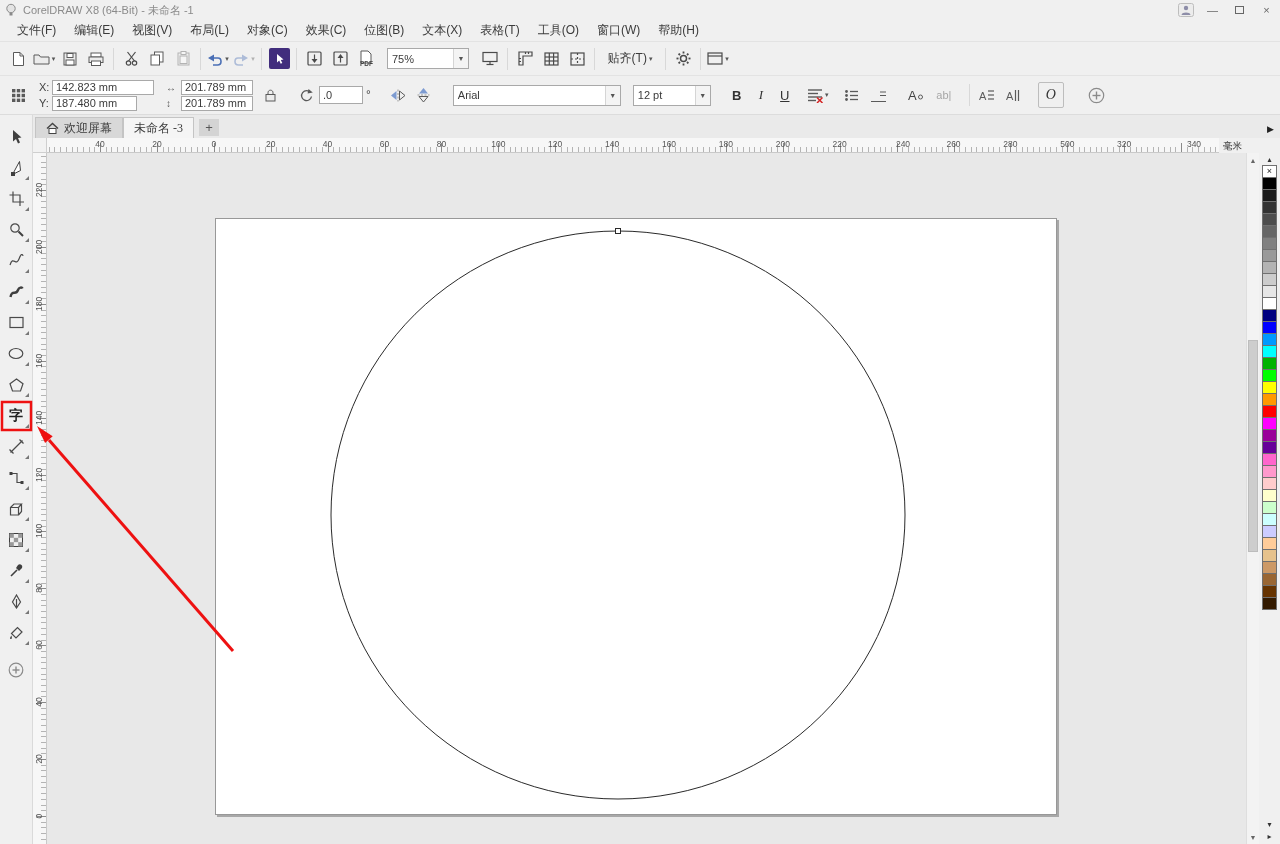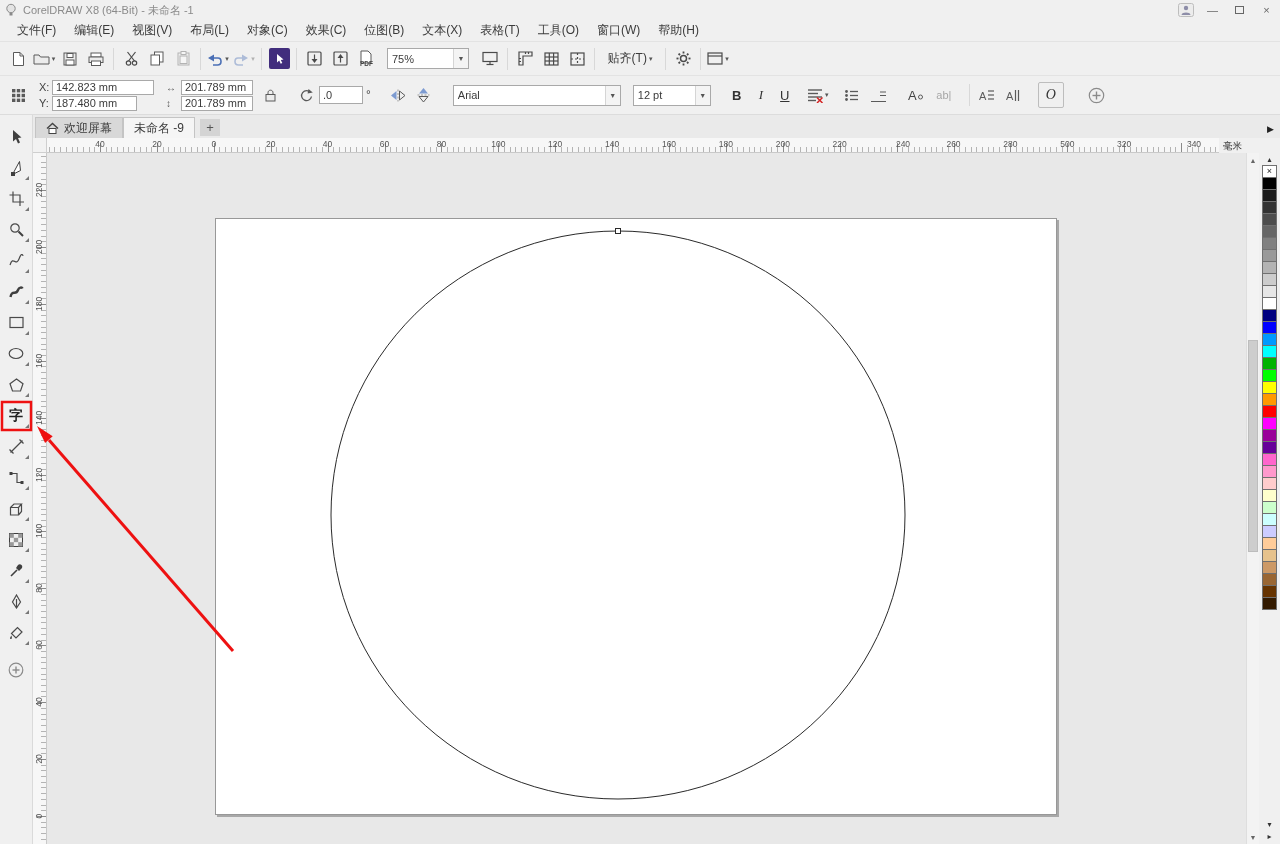--- a/index.html
+++ b/index.html
@@ -43,21 +43,21 @@
   .purple-btn { width:21px; height:21px; background:#412d7d; border-radius:2px;
                 display:flex; align-items:center; justify-content:center; }
   .xy-row { display:flex; align-items:center; margin:1px 0; }
   .xy-label { width:13px; font-size:11px; color:#444; }
   .txt-btn { width:24px; height:24px; display:flex; align-items:center; justify-content:center;
              font-size:13px; color:#333; }
 
   
   #tabbar { position:absolute; top:115px; left:33px; right:0; height:23px; background:#eaeaea;
             display:flex; align-items:flex-end; padding-left:2px; }
-  .tab { height:21px; display:flex; align-items:center; gap:5px; padding:0 10px; }
+  .tab { height:21px; display:flex; align-items:center; gap:5px; padding:0 10px;font-family:Liberation Serif, serif; }
   .tab.welcome { background:#d8d8d8; border:1px solid #c4c4c4; border-bottom:none; }
   .tab.active  { background:#f5f5f5; border:1px solid #c4c4c4; border-bottom:none; }
   .tab-plus { width:20px; height:17px; background:#d4d4d4; margin:0 0 2px 5px; display:flex;
               align-items:center; justify-content:center; color:#555; font-size:13px; }
   .tab-nav { margin-left:auto; margin-bottom:4px; margin-right:6px; font-size:9px; color:#222; }
 
   
   #ruler-corner { position:absolute; top:138px; left:33px; width:14px; height:15px;
                   background:#f2f2f2; border-right:1px solid #cfcfcf; border-bottom:1px solid #cfcfcf; }
   #hruler { position:absolute; top:138px; left:47px; right:34px; height:15px; background:#f7f7f7;
@@ -543,21 +543,21 @@
   <div class="tab welcome">
     <span>
         <svg width="13" height="12">
           <path d="M1 6.5 L6.5 1.5 L12 6.5" fill="none" stroke="#444" stroke-width="1.4"></path>
           <rect x="3" y="6.5" width="7" height="5" fill="#fff" stroke="#444"></rect>
         </svg>
       </span>
     <span>欢迎屏幕</span>
   </div>
   <div class="tab active">
-    <span>未命名 -9</span>
+    <span>未命名 -3</span>
   </div>
   <div class="tab-plus">
     <span>+</span>
   </div>
   <span class="tab-nav">▶</span>
 </div>
 
 <div id="ruler-corner"></div>
 <div id="hruler">
   <div id="hnums">

